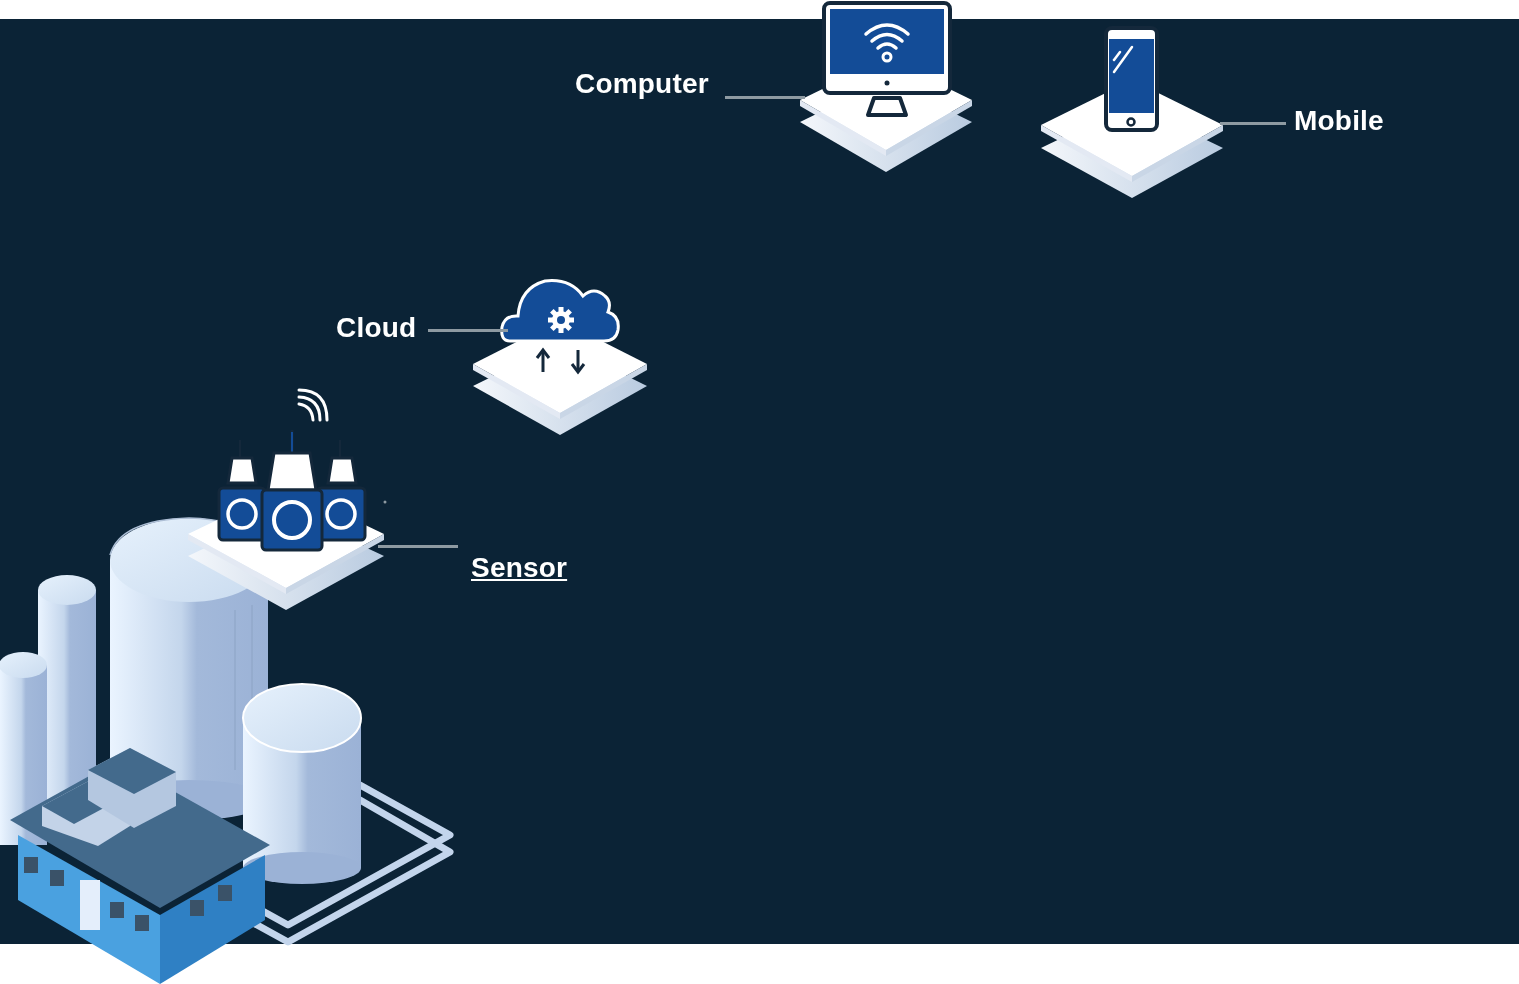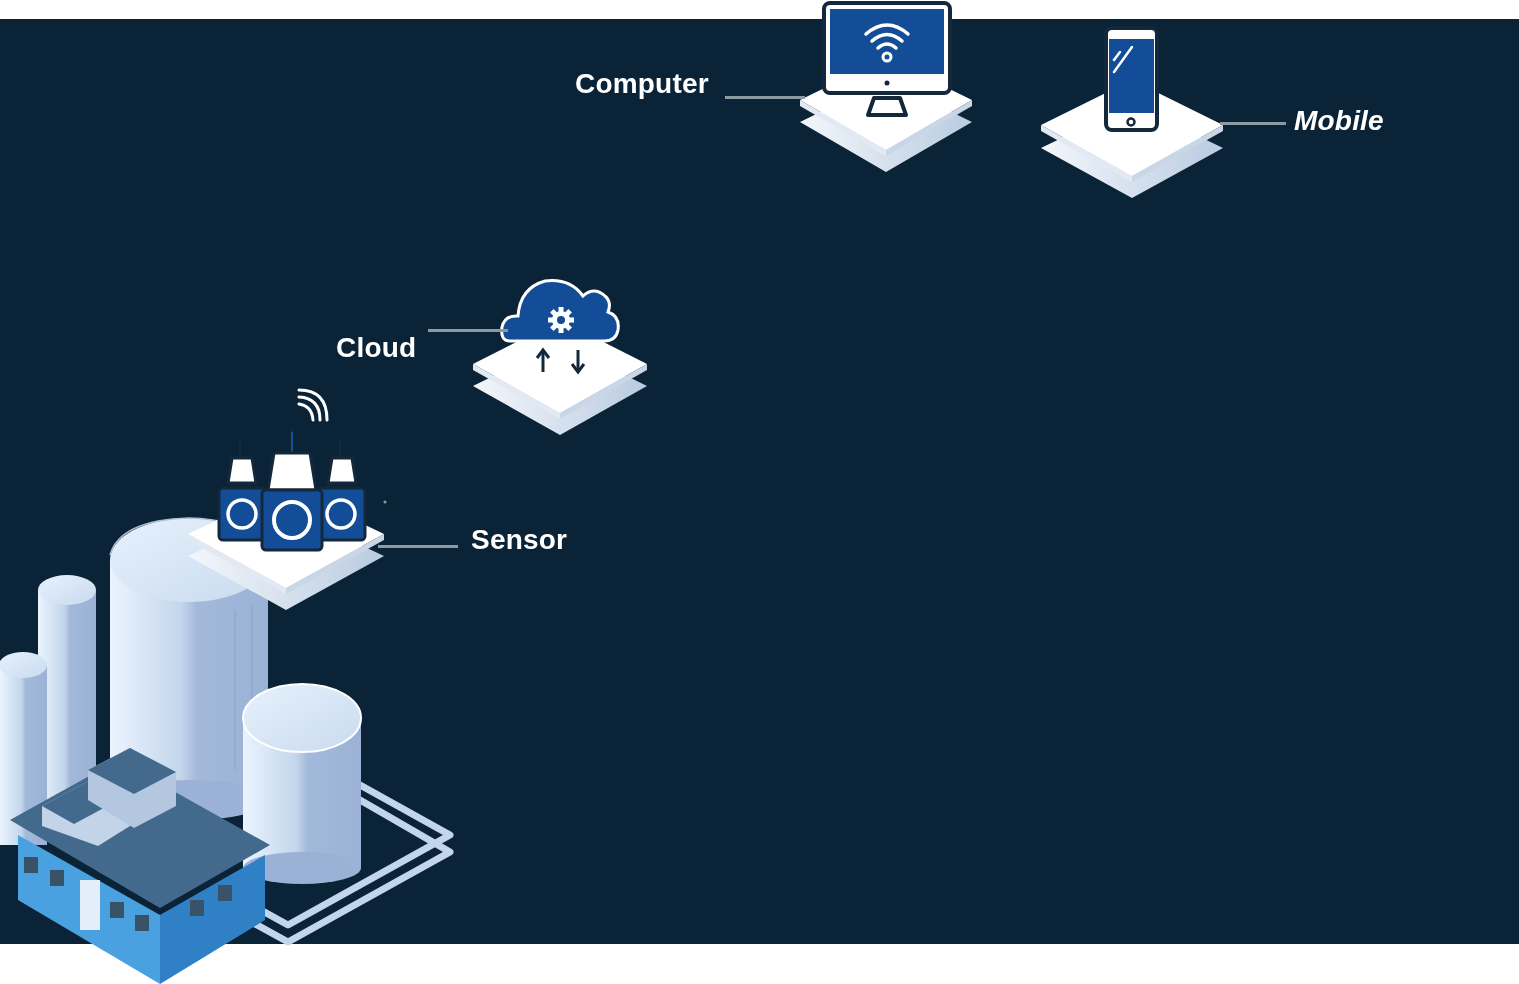--- a/index.html
+++ b/index.html
@@ -187,15 +187,15 @@
     </g>
   </g>
 </svg>
 
 <div class="connector" style="left:725px; top:96px; width:80px;"></div>
 <div class="connector" style="left:1220px; top:122px; width:66px;"></div>
 <div class="connector" style="left:428px; top:329px; width:80px;"></div>
 <div class="connector" style="left:378px; top:545px; width:80px;"></div>
 
 <div class="label" style="left:575px; top:68px;">Computer</div>
-<div class="label" style="left:1294px; top:105px;font-style:italic;">Mobile</div>
-<div class="label" style="left:336px; top:312px;margin-top:20px;">Cloud</div>
-<div class="label" style="left:471px; top:524px;">Sensor</div>
+<div class="label" style="left:1294px; top:105px;">Mobile</div>
+<div class="label" style="left:336px; top:312px;">Cloud</div>
+<div class="label" style="left:471px; top:552px;text-decoration:underline;">Sensor</div>
 
 </body></html>

